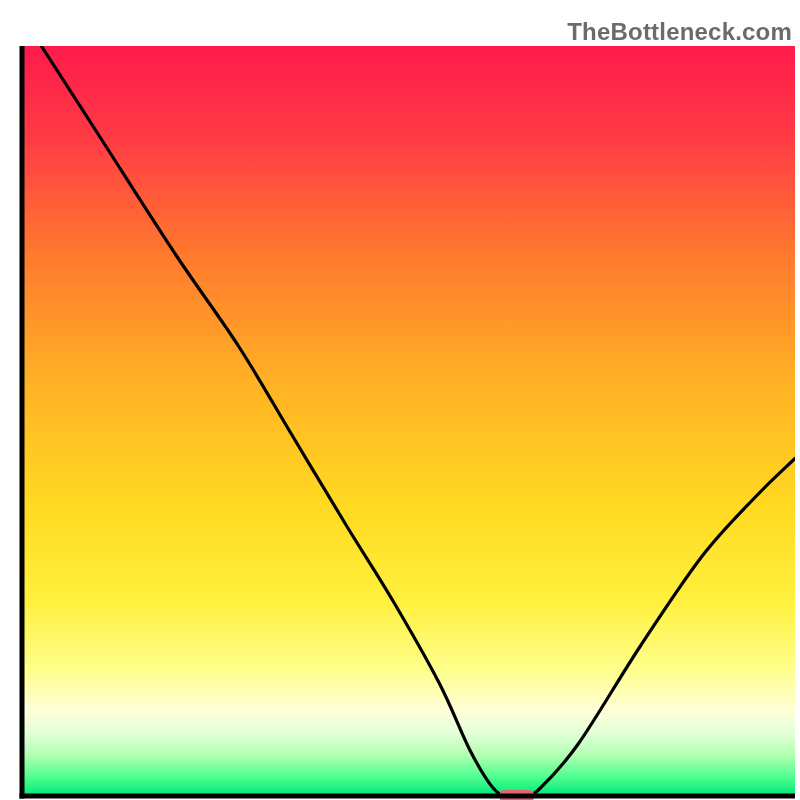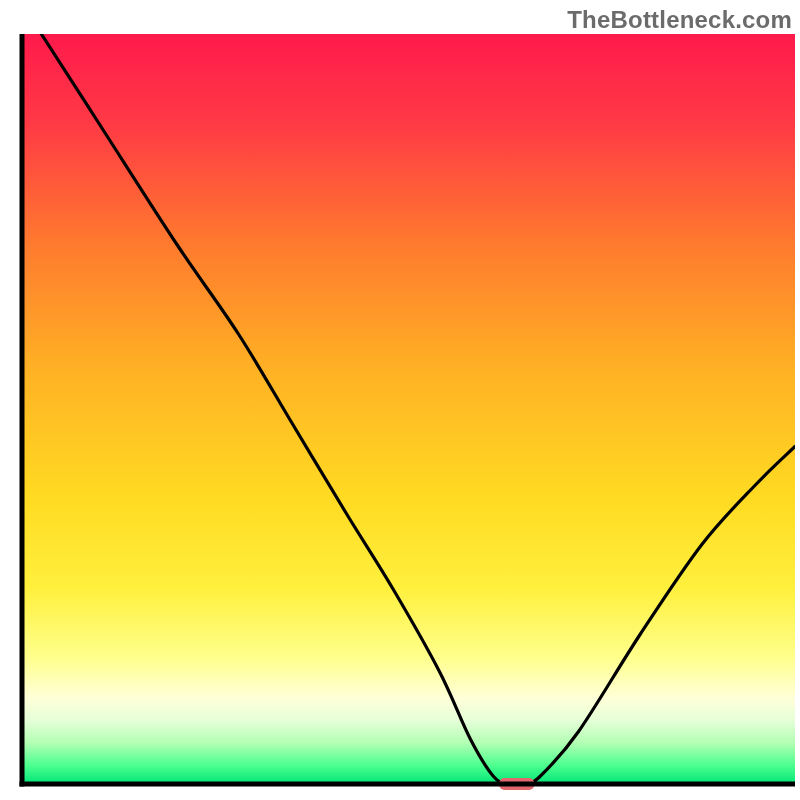--- a/index.html
+++ b/index.html
@@ -7,21 +7,21 @@
     padding: 0;
     width: 800px;
     height: 800px;
     overflow: hidden;
     font-family: Arial, Helvetica, sans-serif;
     background: #ffffff;
   }
   .frame {
     position: absolute;
     left: 0;
-    top: 4px;
+    top: 16px;
     width: 800px;
     height: 600px;
     box-sizing: border-box;
   }
   .watermark {
     position: absolute;
     top: 2px;
     right: 8px;
     font-size: 24px;
     font-weight: bold;

